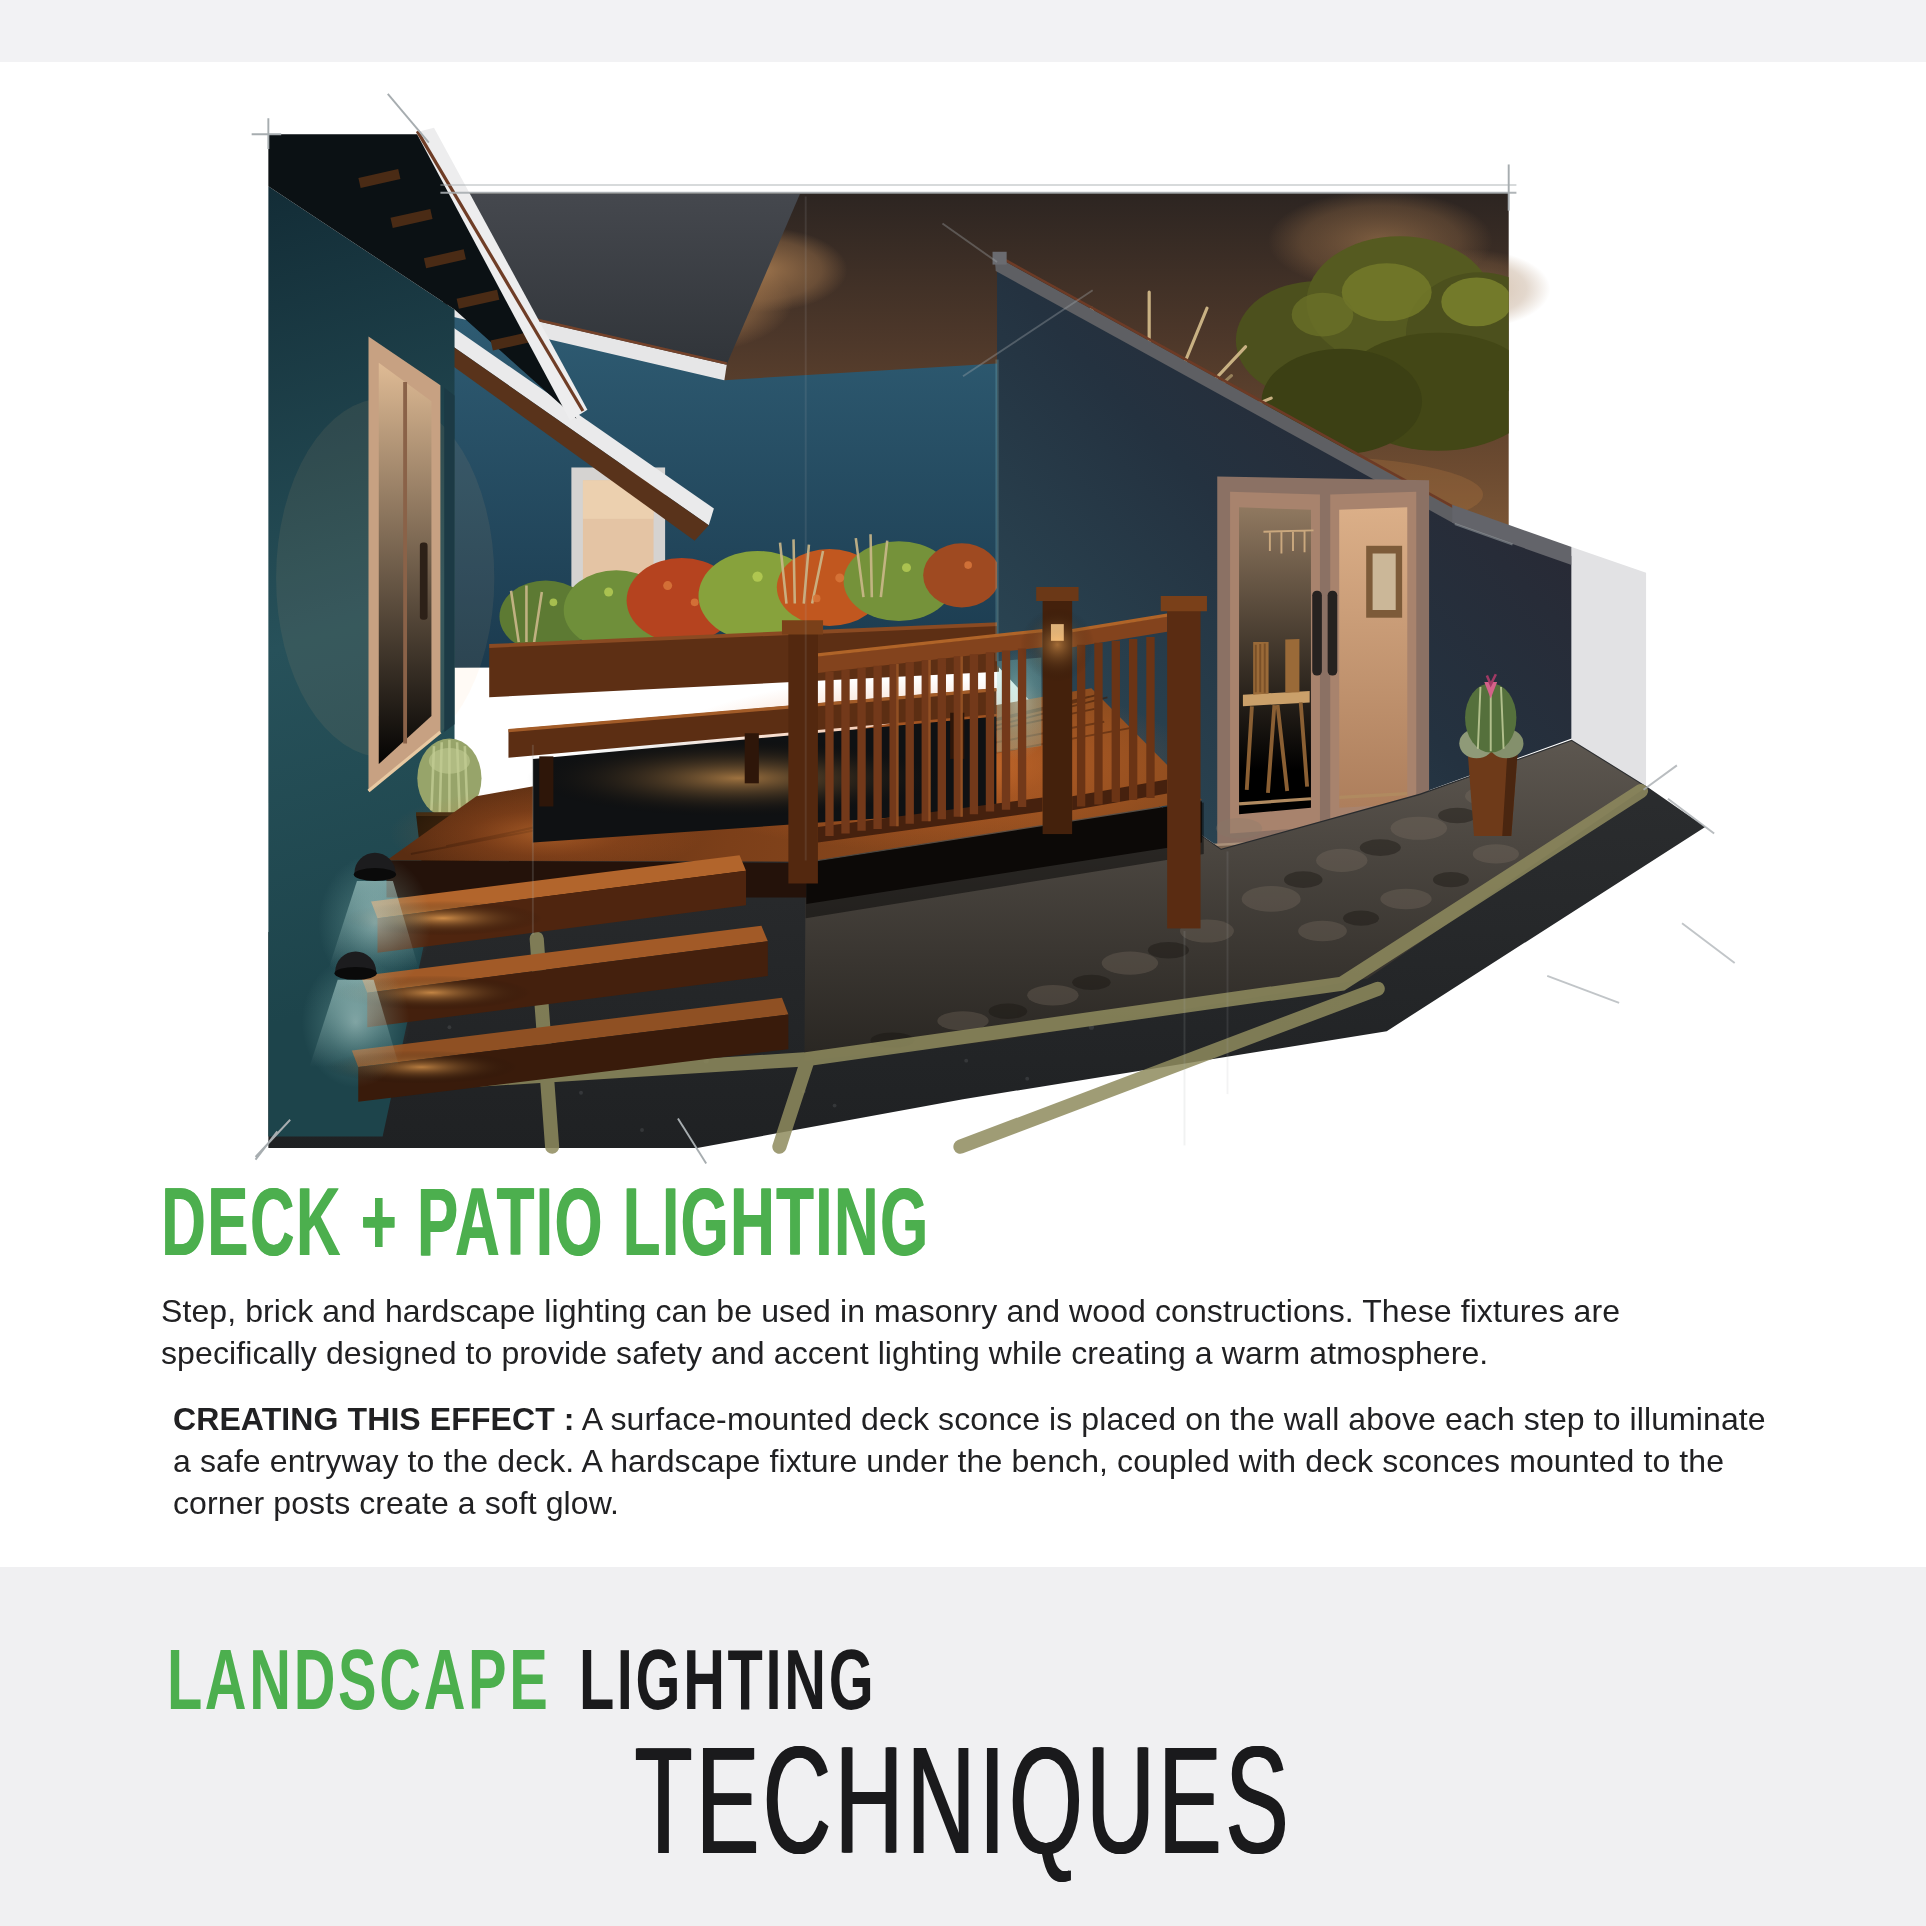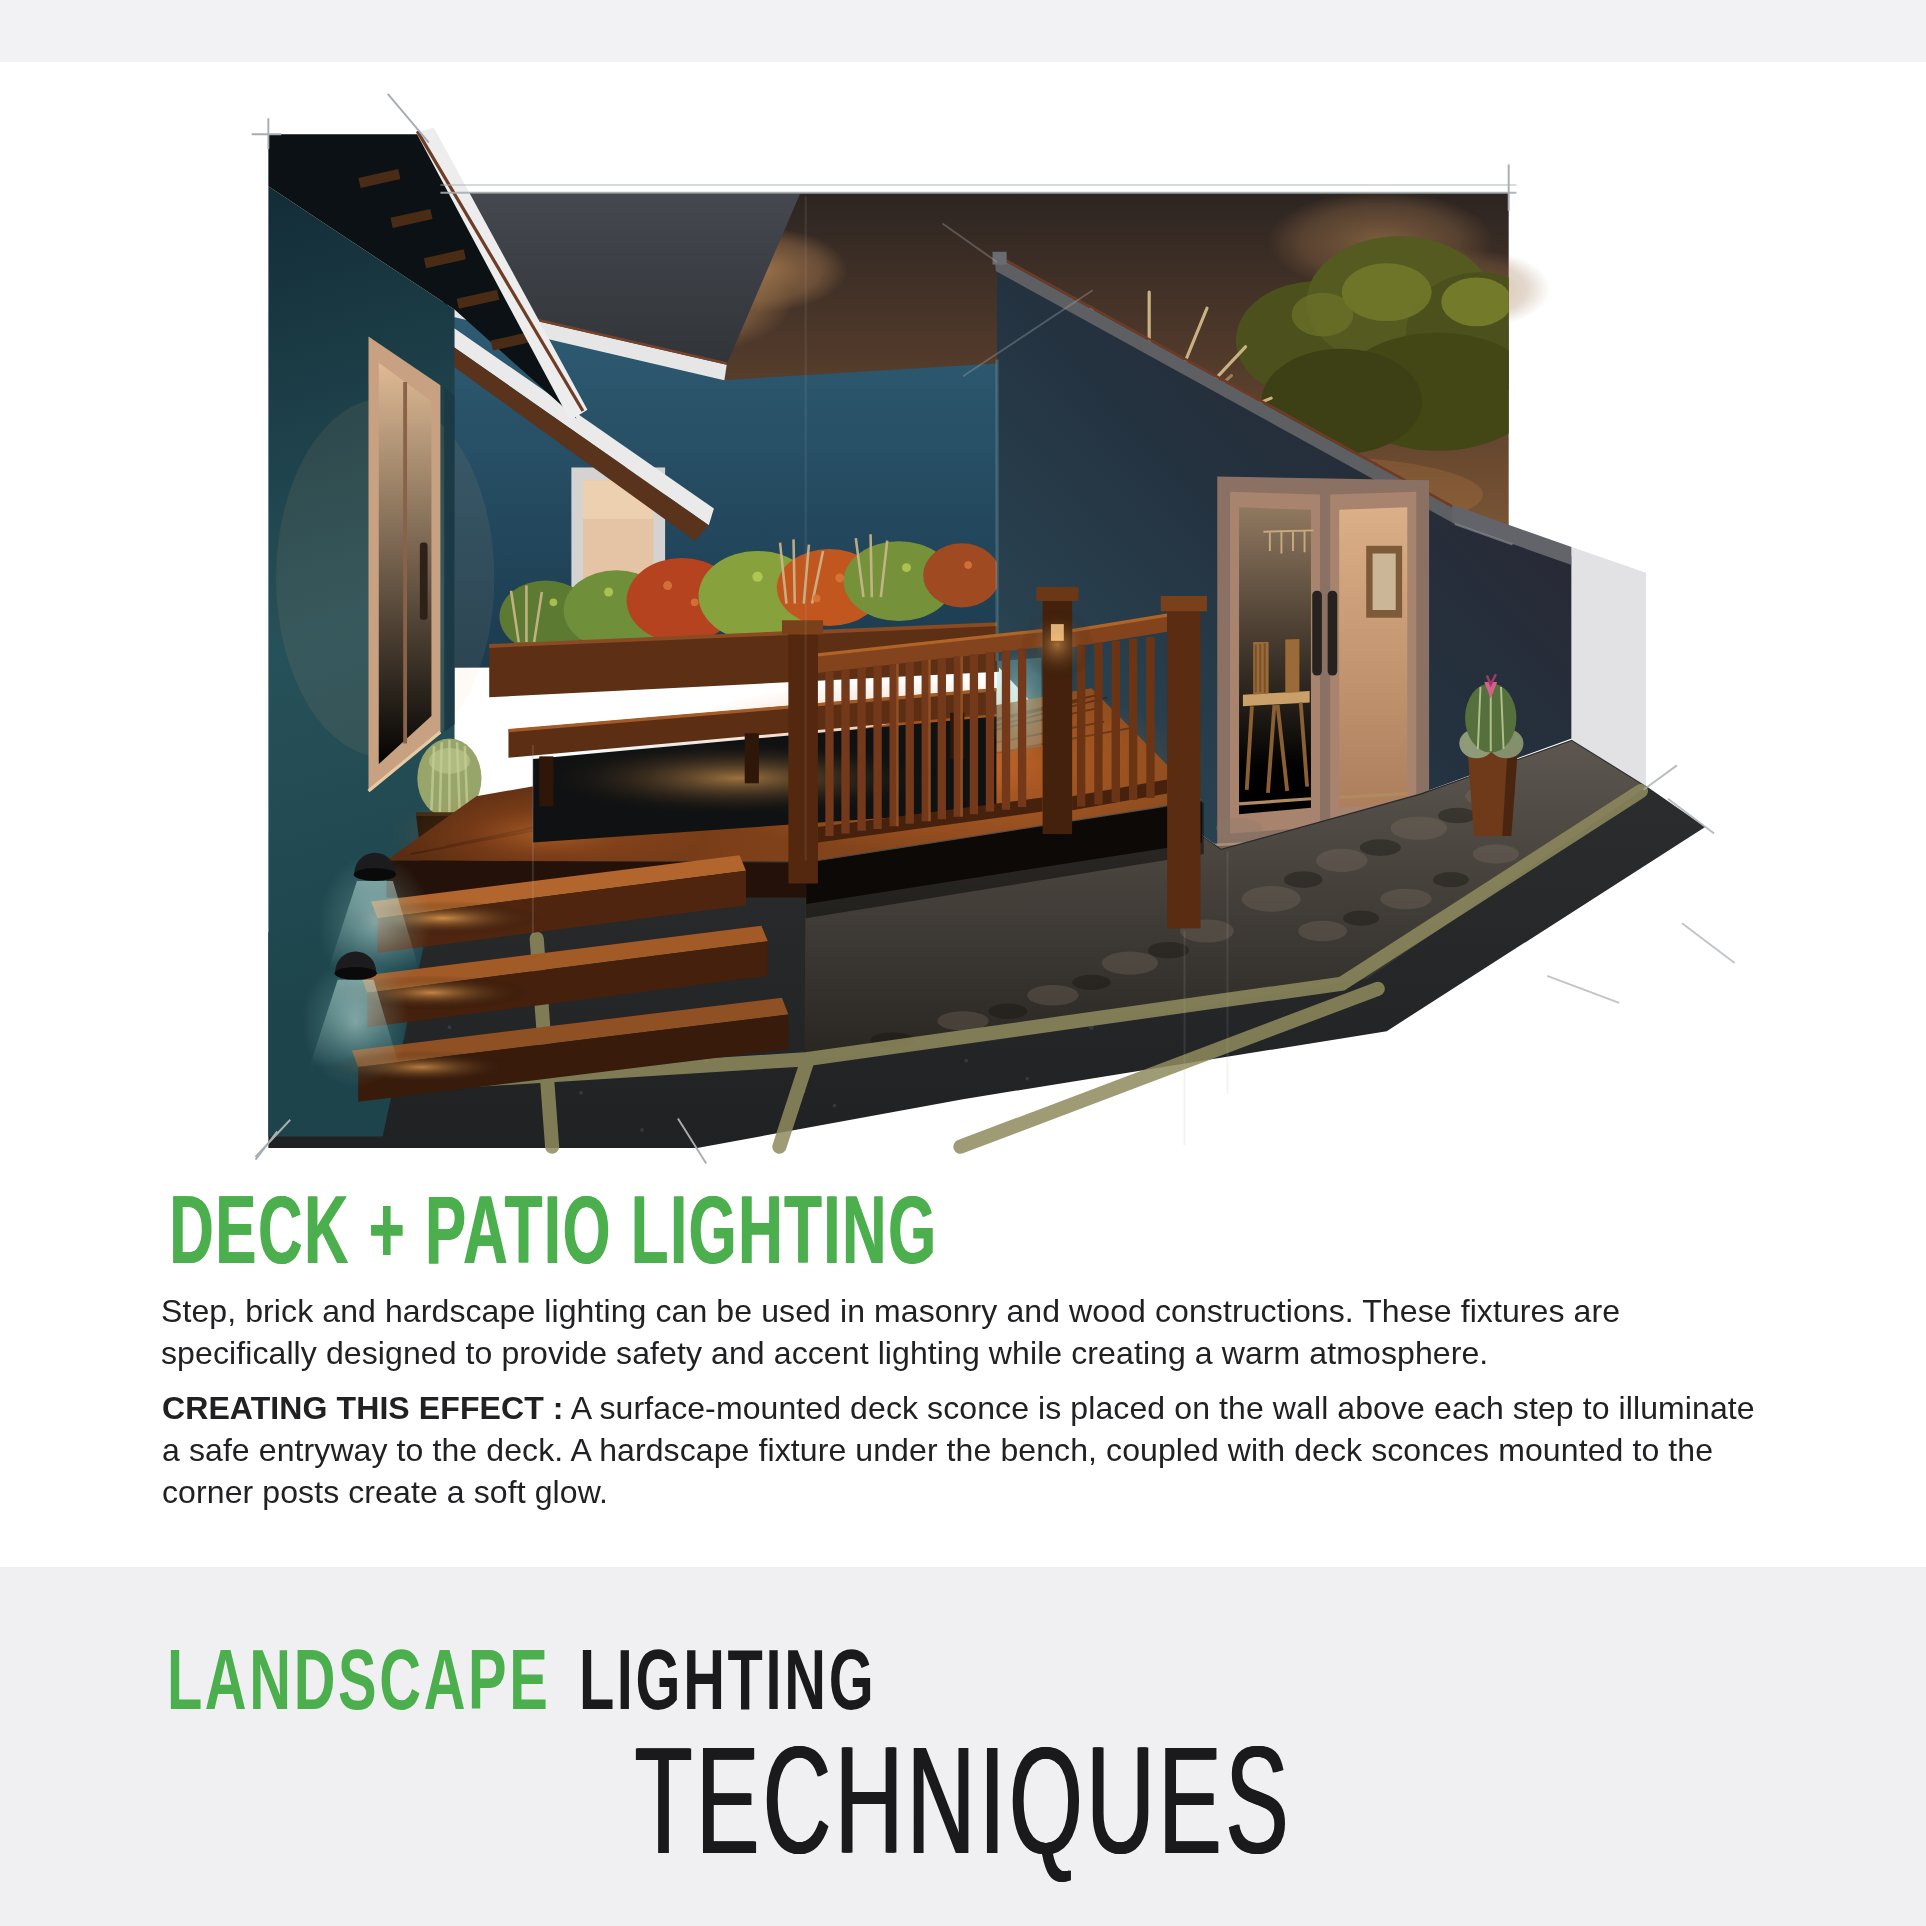--- a/index.html
+++ b/index.html
@@ -417,29 +417,29 @@
     <path d="M830,1160 L830,1456" opacity="0.2"></path>
     <path d="M1845,1450 L1845,1784" opacity="0.16"></path>
     <path d="M1912,1326 L1912,1704" opacity="0.14"></path>
     <path d="M398,1802 L452,1744 M432,1762 L398,1806"></path>
     <path d="M1056,1742 L1100,1812"></path>
     <path d="M2598,1244 L2670,1298 M2560,1230 L2612,1192" opacity="0.8"></path>
     <path d="M2410,1520 L2522,1562 M2620,1438 L2702,1500" opacity="0.7"></path>
   </g>
 </svg>
 
-<h1 class="copy headline" style="position: absolute; margin: 8px; color: rgb(76, 175, 78);">
+<h1 class="copy headline" style="position: absolute; margin: 0px; color: rgb(76, 175, 78);">
   <span class="squeeze">DECK + PATIO LIGHTING</span>
 </h1>
 
 <p class="copy para para-1" style="position: absolute; margin: 0px; color: rgb(33, 33, 35);">
   <span>Step, brick and hardscape lighting can be used in masonry and wood constructions. These fixtures are specifically designed to provide safety and accent lighting while creating a warm atmosphere.</span>
 </p>
 
-<p class="copy para para-2" style="position: absolute; margin: 1px; color: rgb(33, 33, 35);">
+<p class="copy para para-2" style="position: absolute; margin: 12px; color: rgb(33, 33, 35);">
   <span class="lead">CREATING THIS EFFECT :</span><span> A surface-mounted deck sconce is placed on the wall above each step to illuminate a safe entryway to the deck. A hardscape fixture under the bench, coupled with deck sconces mounted to the corner posts create a soft glow.</span>
 </p>
 
 <div class="footer-band" style="background: rgb(240, 240, 242);"></div>
 
 <div class="brand-line">
   <span class="squeeze"><span style="color: rgb(76, 175, 78);">LANDSCAPE</span>  <span style="color: rgb(26, 26, 28);">LIGHTING</span></span>
 </div>
 
 <div class="brand-word" style="color: rgb(26, 26, 28);">

